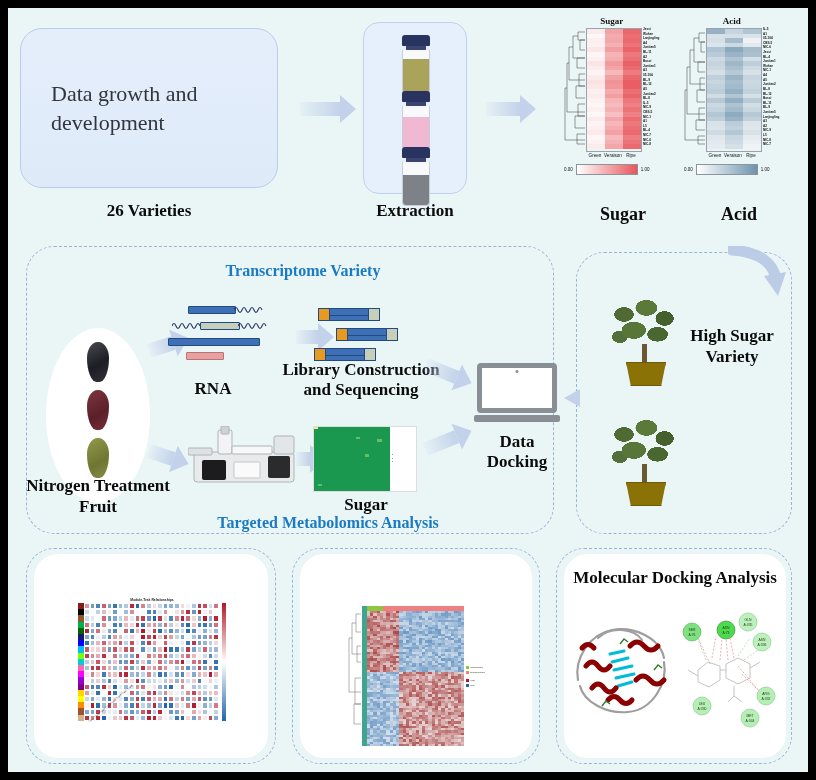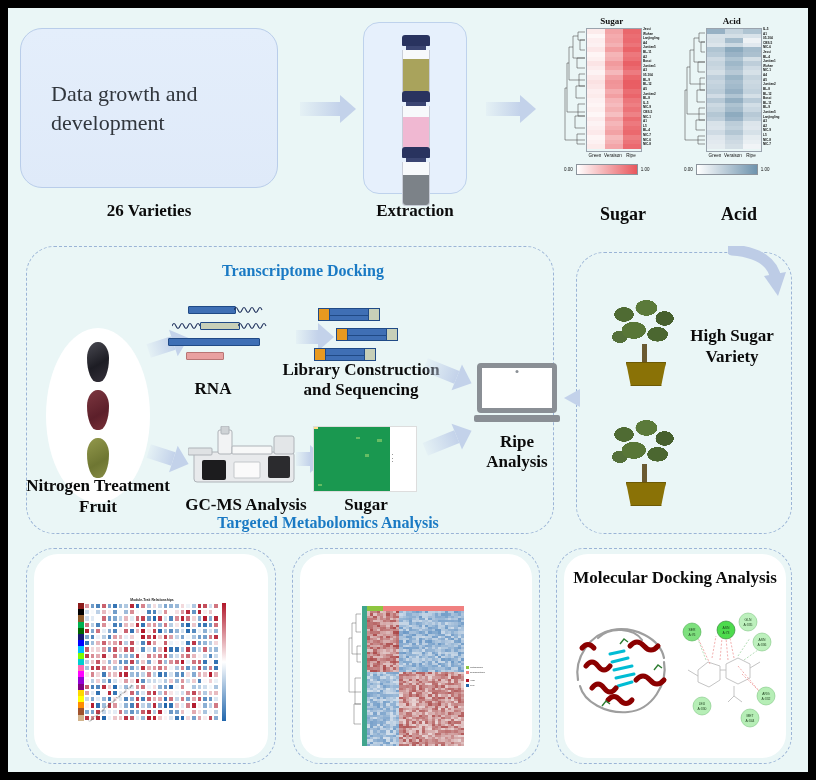--- a/index.html
+++ b/index.html
@@ -600,21 +600,21 @@
       </div>
     </div>
 
     <div class="caption cap-sugar">Sugar</div>
     <div class="caption cap-acid">Acid</div>
   </div>
 
   <div class="panel-dash p-left"></div>
   <div class="panel-dash p-right"></div>
 
-  <div class="hdr-blue hdr-trans">Transcriptome Docking</div>
+  <div class="hdr-blue hdr-trans">Transcriptome Variety</div>
   <div class="hdr-blue hdr-metab">Targeted Metabolomics Analysis</div>
 
   <div class="oval-fruit">
     <div class="ff ff1"></div>
     <div class="ff ff2"></div>
     <div class="ff ff3"></div>
   </div>
   <div class="caption cap-nitro">Nitrogen Treatment Fruit</div>
 
   <div class="barrow" style="left:140px; top:332px; width:26px; transform:rotate(-18deg);"></div>
@@ -662,21 +662,20 @@
       <rect x="30" y="4" width="14" height="24" rx="2" fill="#f2f3f4" stroke="#aeb3b8"></rect>
       <rect x="33" y="0" width="8" height="8" rx="1" fill="#cfd3d6" stroke="#aeb3b8"></rect>
       <rect x="44" y="20" width="40" height="8" rx="1" fill="#f7f8f8" stroke="#aeb3b8"></rect>
       <rect x="0" y="22" width="24" height="7" rx="1" fill="#dfe2e4" stroke="#aeb3b8"></rect>
       <rect x="14" y="34" width="24" height="20" rx="2" fill="#1c1c1e"></rect>
       <rect x="80" y="30" width="22" height="22" rx="2" fill="#2b2b2e"></rect>
       <rect x="86" y="10" width="20" height="18" rx="2" fill="#e3e6e8" stroke="#aeb3b8"></rect>
       <rect x="46" y="36" width="26" height="16" rx="1" fill="#fafafa" stroke="#c3c7ca"></rect>
     </svg>
   </div>
-  <div class="caption cap-gcms">GC-MS Analysis</div>
 
   <div class="barrow" style="left:288px; top:444px; width:14px;"></div>
 
   <div class="sugar-mini">
     <div id="mini-hm" style="width: 76px; height: 100%; display: grid; grid-template-columns: repeat(18, 1fr); grid-template-rows: repeat(26, 1fr);">
         <div style="background: rgb(254, 224, 139);"></div>
         <div style="background: rgb(26, 152, 80);"></div>
         <div style="background: rgb(26, 152, 80);"></div>
         <div style="background: rgb(26, 152, 80);"></div>
         <div style="background: rgb(26, 152, 80);"></div>
@@ -1154,21 +1153,21 @@
 
   <div class="barrow" style="left:416px; top:356px; width:34px; transform:rotate(22deg);"></div>
   <div class="barrow" style="left:416px; top:428px; width:34px; transform:rotate(-22deg);"></div>
 
   <div class="laptop">
     <div class="lt-screen">
         <div class="lt-dot"></div>
       </div>
     <div class="lt-base"></div>
   </div>
-  <div class="caption cap-data">Ripe Analysis</div>
+  <div class="caption cap-data">Data Docking</div>
 
   <div style="position:absolute;left:556px;top:381px;width:0;height:0;
               border-right:16px solid #c3d2ea;border-top:9px solid transparent;
               border-bottom:9px solid transparent;"></div>
 
   <div class="curve-arrow">
     <svg width="60" height="56" viewBox="0 0 60 56">
       <path d="M4 4 C30 6 46 16 48 34" stroke="#bdcce6" stroke-width="11" fill="none" stroke-linecap="round"></path>
       <path d="M36 30 L50 50 L58 26 Z" fill="#bdcce6"></path>
     </svg>

